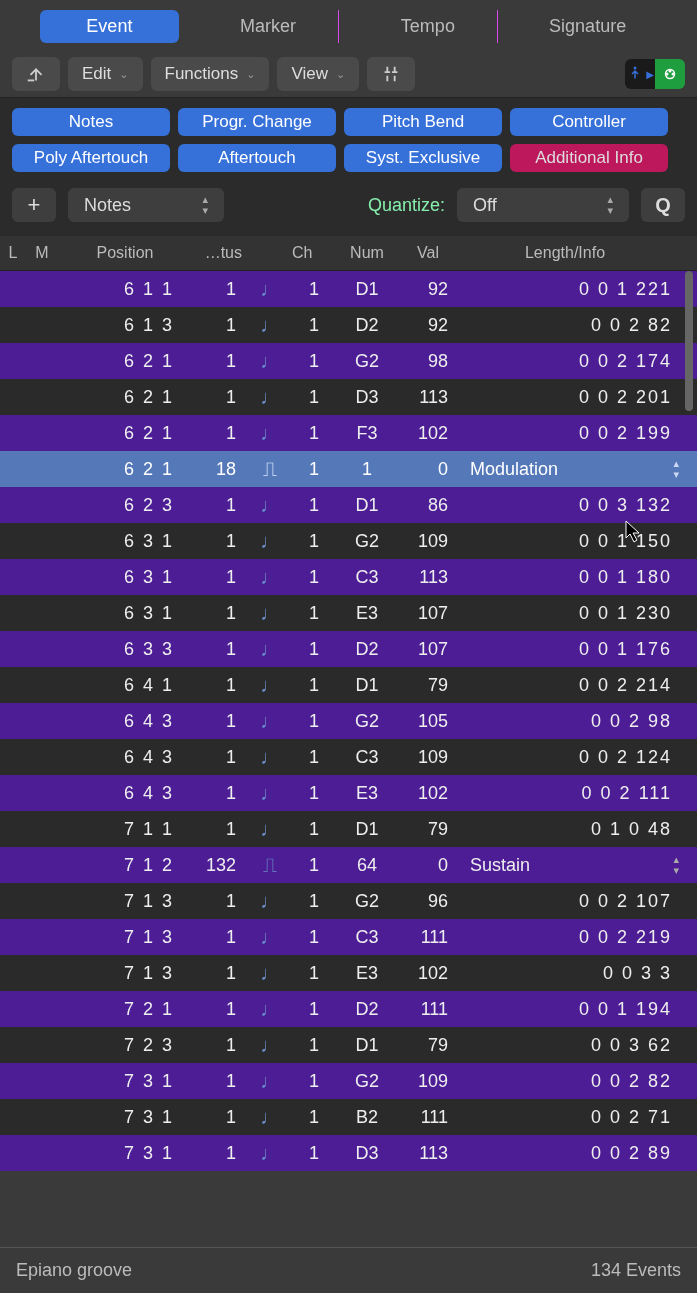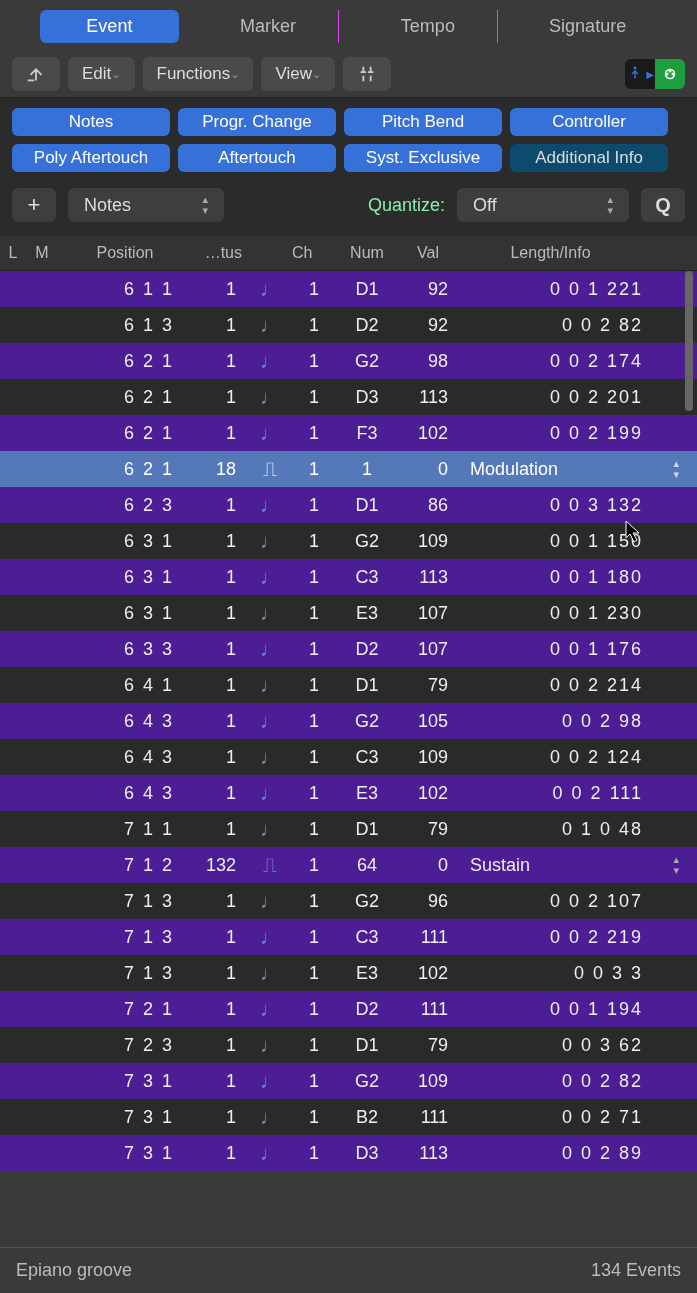--- a/index.html
+++ b/index.html
@@ -5,47 +5,47 @@
 * { margin: 0; padding: 0; box-sizing: border-box; font-family: -apple-system, "Helvetica Neue", Arial, sans-serif; }
 body { background: #3a3a3a; color: #d0d0d0; width: 697px; height: 1293px; overflow: hidden; position: relative; }
 
 .tab-bar { display: flex; gap: 20px; padding: 10px 40px 8px; background: #3a3a3a; border-radius: 12px 12px 0 0; }
 .tab { flex: 1; text-align: center; padding: 6px 0; font-size: 18px; color: #bbb; cursor: pointer; border-right: 1px solid #d946ef; }
 .tab:last-child { border-right: none; }
 .tab.active { background: #3670d9; color: #fff; border-radius: 6px; border-right: none; }
 
 .toolbar { display: flex; align-items: center; gap: 8px; padding: 6px 12px; background: #3a3a3a; border-bottom: 1px solid #222; }
 .icon-btn { width: 48px; height: 34px; background: #4a4a4a; border-radius: 6px; display: flex; align-items: center; justify-content: center; cursor: pointer; }
-.menu-btn { height: 34px; padding: 0 14px; background: #4a4a4a; border-radius: 6px; display: flex; align-items: center; font-size: 17px; color: #ddd; cursor: pointer; }
+.menu-btn { height: 34px; padding: 0 14px; background: #4a4a4a; border-radius: 6px; display: flex; align-items: center; gap: 8px; font-size: 17px; color: #ddd; cursor: pointer; }
 .chev { font-size: 11px; color: #999; }
 .spacer { flex: 1; }
 .midi-btn { width: 30px; height: 30px; border-radius: 4px; display: flex; align-items: center; justify-content: center; font-size: 16px; }
 .midi-out { background: #1a1a1a; color: #3670d9; margin-right: 0; border-radius: 6px 0 0 6px; }
 .midi-in { background: #1e9e3e; color: #fff; border-radius: 0 6px 6px 0; }
 
 .filters { padding: 10px 12px 6px; background: #2b2b2b; display: flex; flex-wrap: wrap; gap: 8px; }
 .filter-btn { padding: 4px 0; font-size: 17px; border-radius: 6px; text-align: center; cursor: pointer; background: #3670d9; color: #fff; width: 158px; }
-.filter-btn.off { background: #0c4a6e; color: #ddd; }
+.filter-btn.off { background: #be185d; color: #ddd; }
 
 .view-row { display: flex; align-items: center; gap: 12px; padding: 10px 12px 14px; background: #2b2b2b; }
 .add-btn { width: 44px; height: 34px; background: #3e3e3e; border-radius: 6px; display: flex; align-items: center; justify-content: center; font-size: 22px; color: #ddd; cursor: pointer; }
 .select-btn { height: 34px; padding: 0 16px; background: #3e3e3e; border-radius: 6px; display: flex; align-items: center; justify-content: space-between; font-size: 18px; color: #ddd; cursor: pointer; }
 .q-label { font-size: 18px; color: #86efac; margin-left: auto; }
 .q-btn { width: 44px; height: 34px; background: #3e3e3e; border-radius: 6px; display: flex; align-items: center; justify-content: center; font-size: 20px; color: #ddd; cursor: pointer; font-weight: 600; }
 
 .header-row { display: flex; padding: 8px 0; background: #333; font-size: 16px; color: #bbb; border-bottom: 1px solid #222; }
 .col-l { width: 26px; text-align: center; }
 .col-m { width: 32px; text-align: center; }
 .col-pos { width: 134px; text-align: center; }
 .col-tus { width: 56px; text-align: right; padding-right: 6px; }
 .col-icon { width: 44px; text-align: center; }
 .col-ch { width: 44px; text-align: left; }
 .col-num { width: 62px; text-align: center; }
 .col-val { width: 60px; text-align: center; }
-.col-len { flex: 1; text-align: center; padding-right: 54px; }
+.col-len { flex: 1; text-align: center; padding-right: 25px; }
 
 .scroll-area { height: 908px; overflow: hidden; position: relative; }
 .event-list { }
 .row { display: flex; align-items: center; height: 36px; font-size: 18px; color: #eee; background: #4c1d95; }
 .row:nth-child(even) { background: #2a2a2a; }
 .row.selected { background: #5578b8; color: #fff; }
 .row .col-pos { font-feature-settings: "tnum"; text-align: right; padding-right: 18px; letter-spacing: 2px; }
 .row .col-tus { text-align: right; padding-right: 12px; }
 .row .col-icon { color: #6a8cc8; font-size: 20px; }
 .row.selected .col-icon { color: #dbe6ff; }

